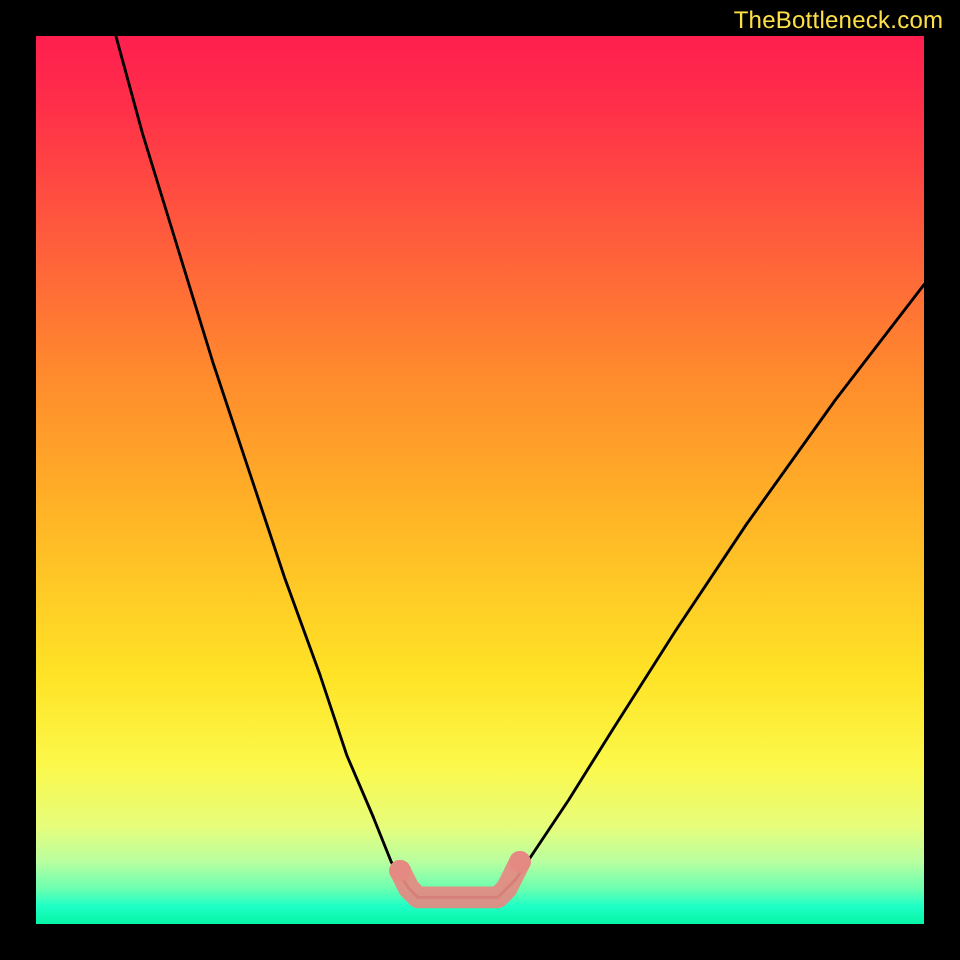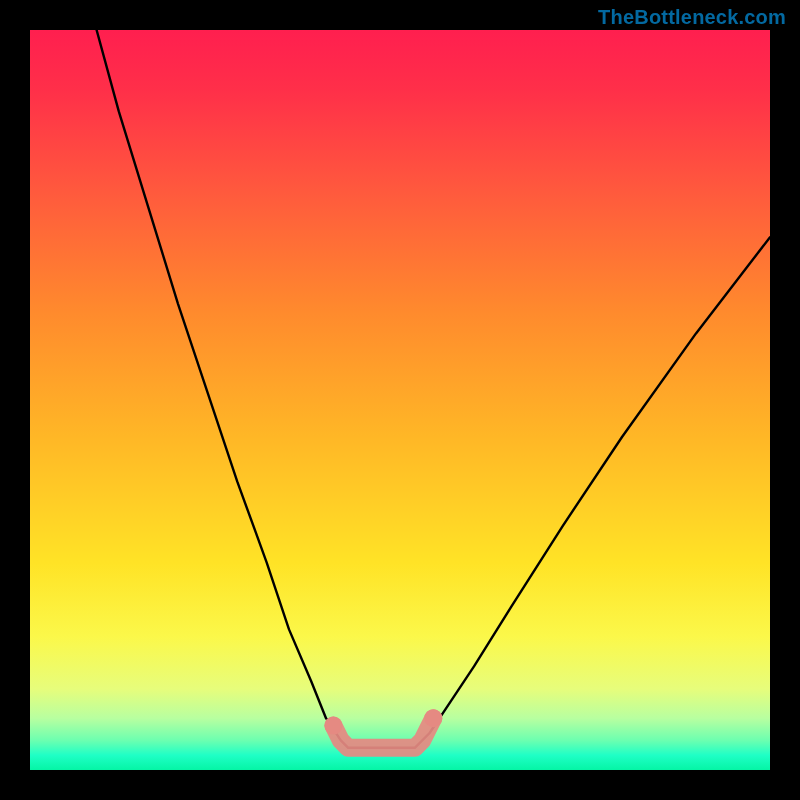--- a/index.html
+++ b/index.html
@@ -47,23 +47,23 @@
   svg.curves {
     position: absolute;
     inset: 0;
     width: 100%;
     height: 100%;
   }
   .watermark {
     position: absolute;
     top: 6px;
     right: 14px;
-    color: #0369a1;
+    color: #fde047;
     font-size: 20px;
-    font-weight: 700;
+    font-weight: 400;
     letter-spacing: 0.2px;
     user-select: none;
   }
 </style>
 </head>
 <body>
 
 <div class="frame">
   <div class="watermark">TheBottleneck.com</div>
 

